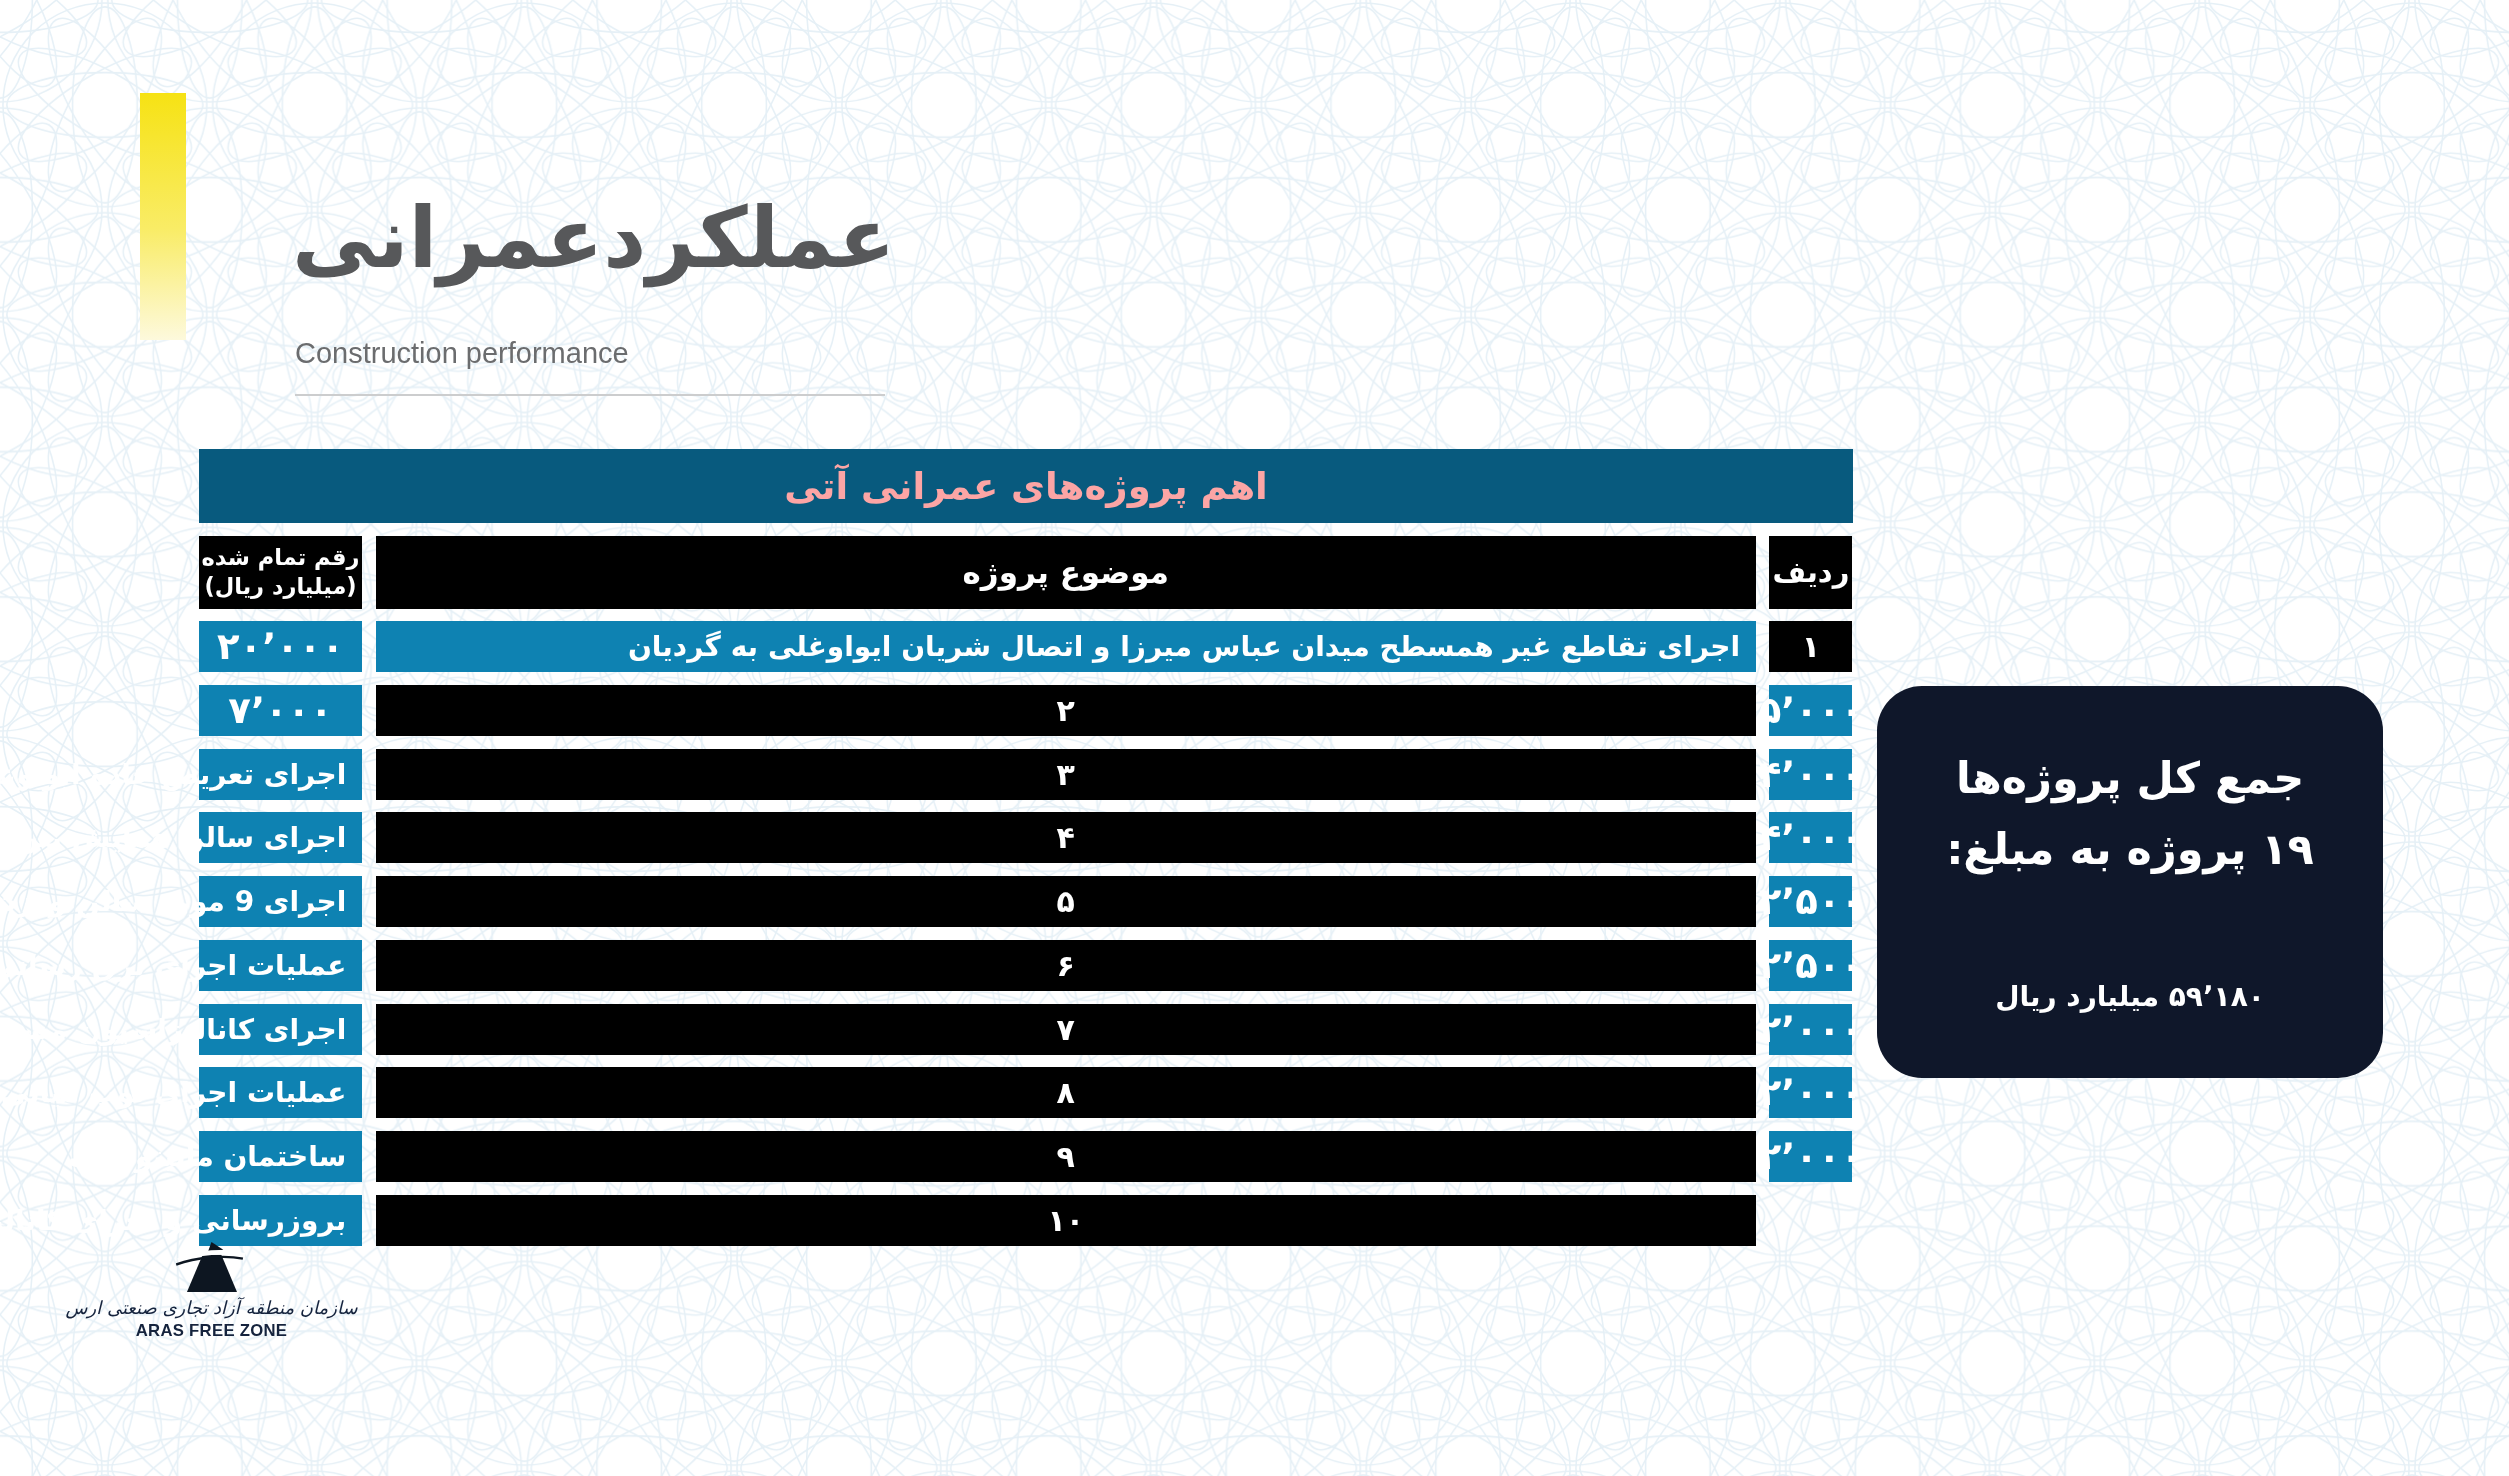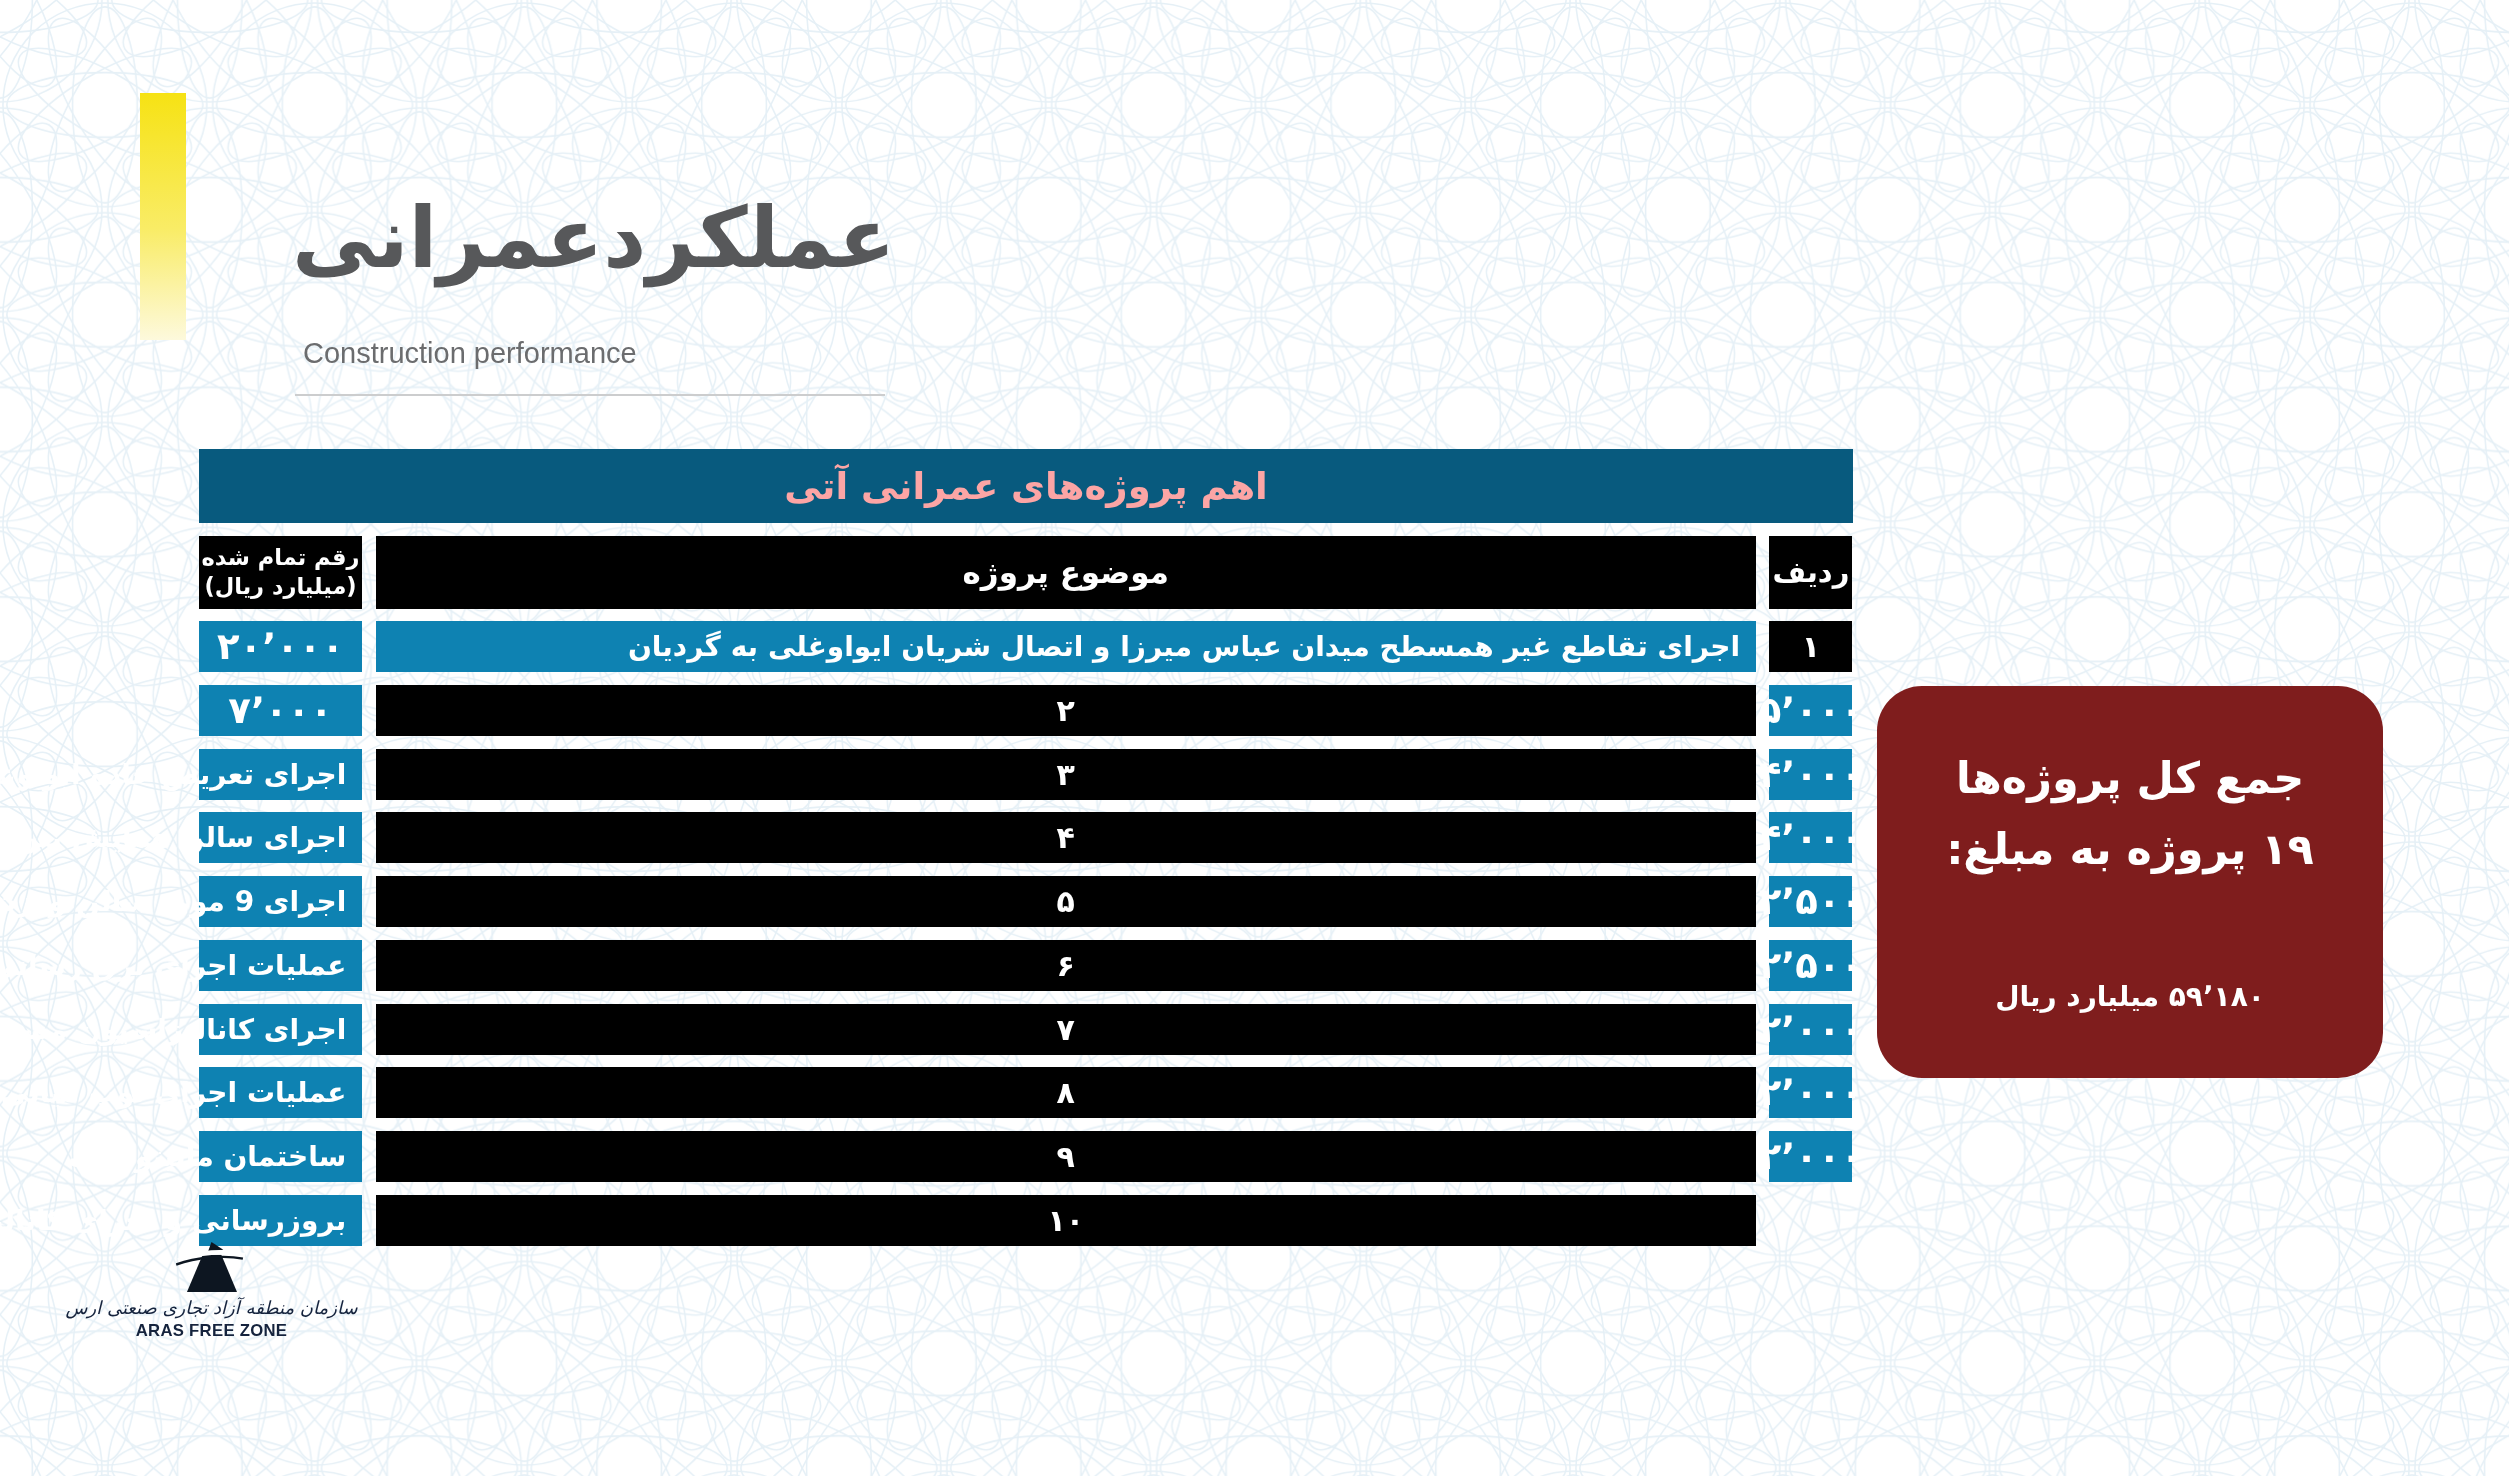--- a/index.html
+++ b/index.html
@@ -12,21 +12,21 @@
   
   .accent-bar{
     position:absolute;left:140px;top:93px;width:46px;height:247px;
     background:linear-gradient(180deg,#f6e214 0%,#f9ec66 55%,#fdf9dc 100%);
   }
   .title-fa{
     position:absolute;left:292px;top:192px;margin:0;
     direction:rtl;font-size:84px;font-weight:700;color:#57585a;line-height:1.1;white-space:nowrap;
   }
   .subtitle-en{
-    position:absolute;left:303px;top:337px;
+    position:absolute;left:295px;top:337px;
     font-family:"Liberation Sans",sans-serif;font-size:29px;color:#6b6c6e;
   }
   .title-divider{position:absolute;left:295px;top:394px;width:590px;height:2px;background:#cccdce;}
 
   
   .projects-table{position:absolute;left:199px;top:449px;width:1654px;}
   .t-title{
     height:74px;background:#085a7e;color:#fca5a5;direction:rtl;
     display:flex;align-items:center;justify-content:center;
     font-size:37px;font-weight:700;margin-bottom:12.7px;
@@ -40,21 +40,21 @@
   .amount-h{flex-direction:column;font-size:22.5px;line-height:1.32;direction:rtl;text-align:center;}
   .subject-h{font-size:31px;direction:rtl;}
   .index-h{font-size:29px;direction:rtl;}
   .subject{direction:rtl;justify-content:flex-start;padding:0 15.7px;font-size:28px;white-space:nowrap;}
   .amount{font-size:37px;letter-spacing:0.5px;direction:rtl;}
   .index{font-size:30px;direction:rtl;}
 
   
   .summary-box{
     position:absolute;left:1877px;top:686px;width:506px;height:392px;box-sizing:border-box;
-    background:#7f1d1d;border-radius:45px;color:#ffffff;direction:rtl;text-align:center;
+    background:#0f172a;border-radius:45px;color:#ffffff;direction:rtl;text-align:center;
     display:flex;flex-direction:column;justify-content:space-between;padding:57px 29px 65px;
   }
   .sum-top{font-size:43px;font-weight:700;line-height:1.65;}
   .sum-amount{font-size:28px;font-weight:700;}
 
   
   .logo{
     position:absolute;left:143px;top:1241px;width:137px;
     display:flex;flex-direction:column;align-items:center;gap:2.9px;
     color:#15233d;text-align:center;

